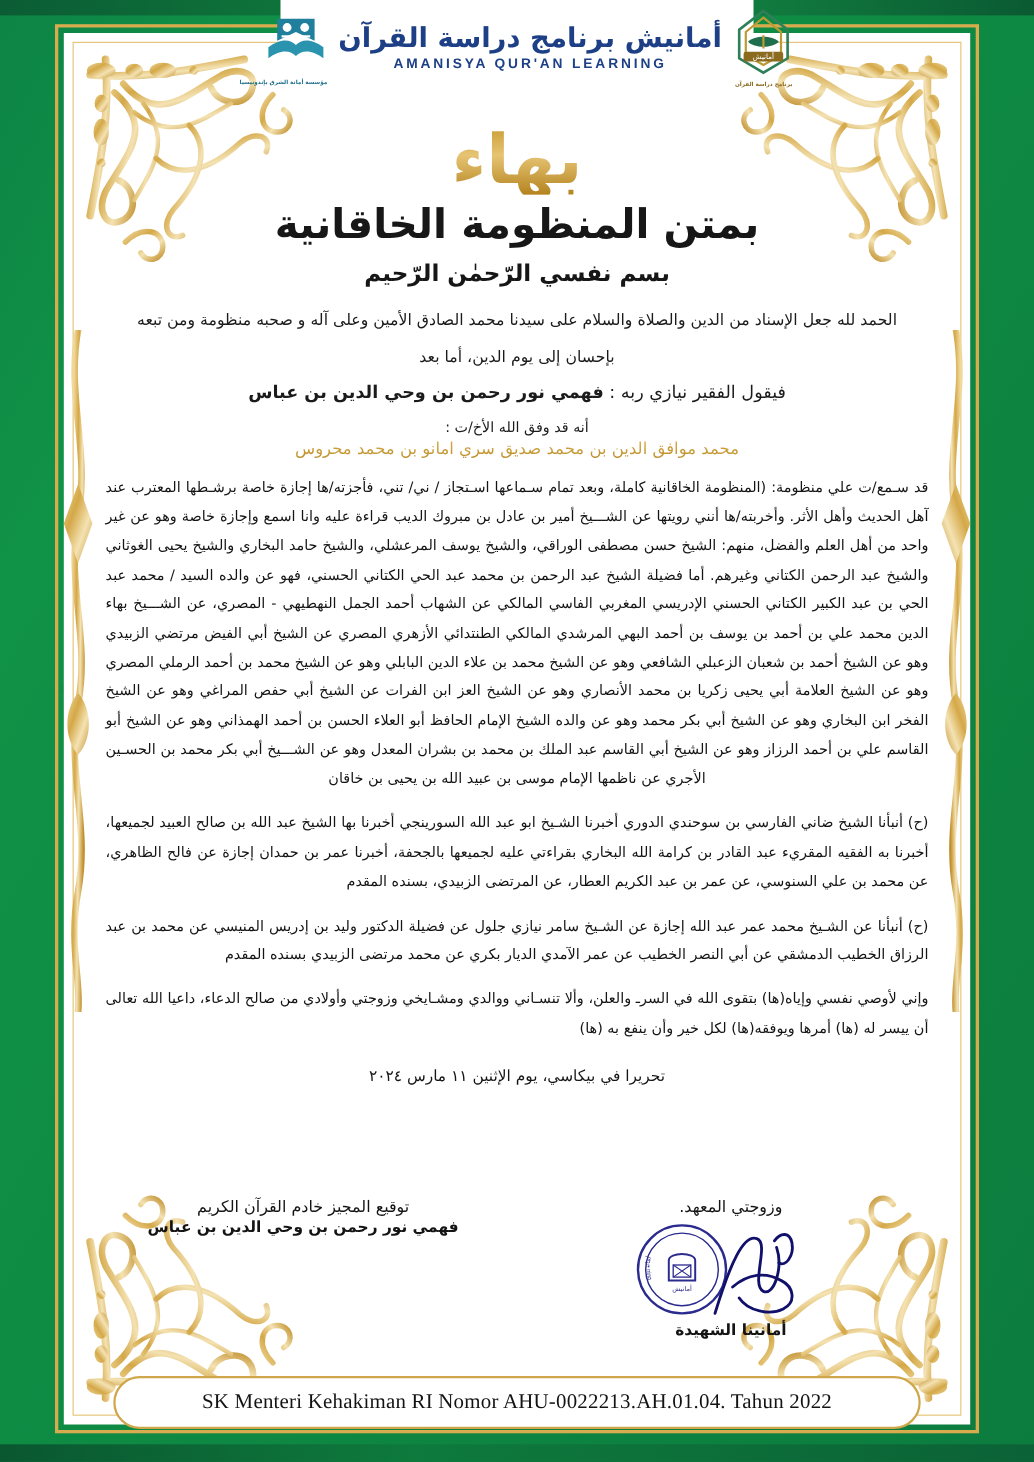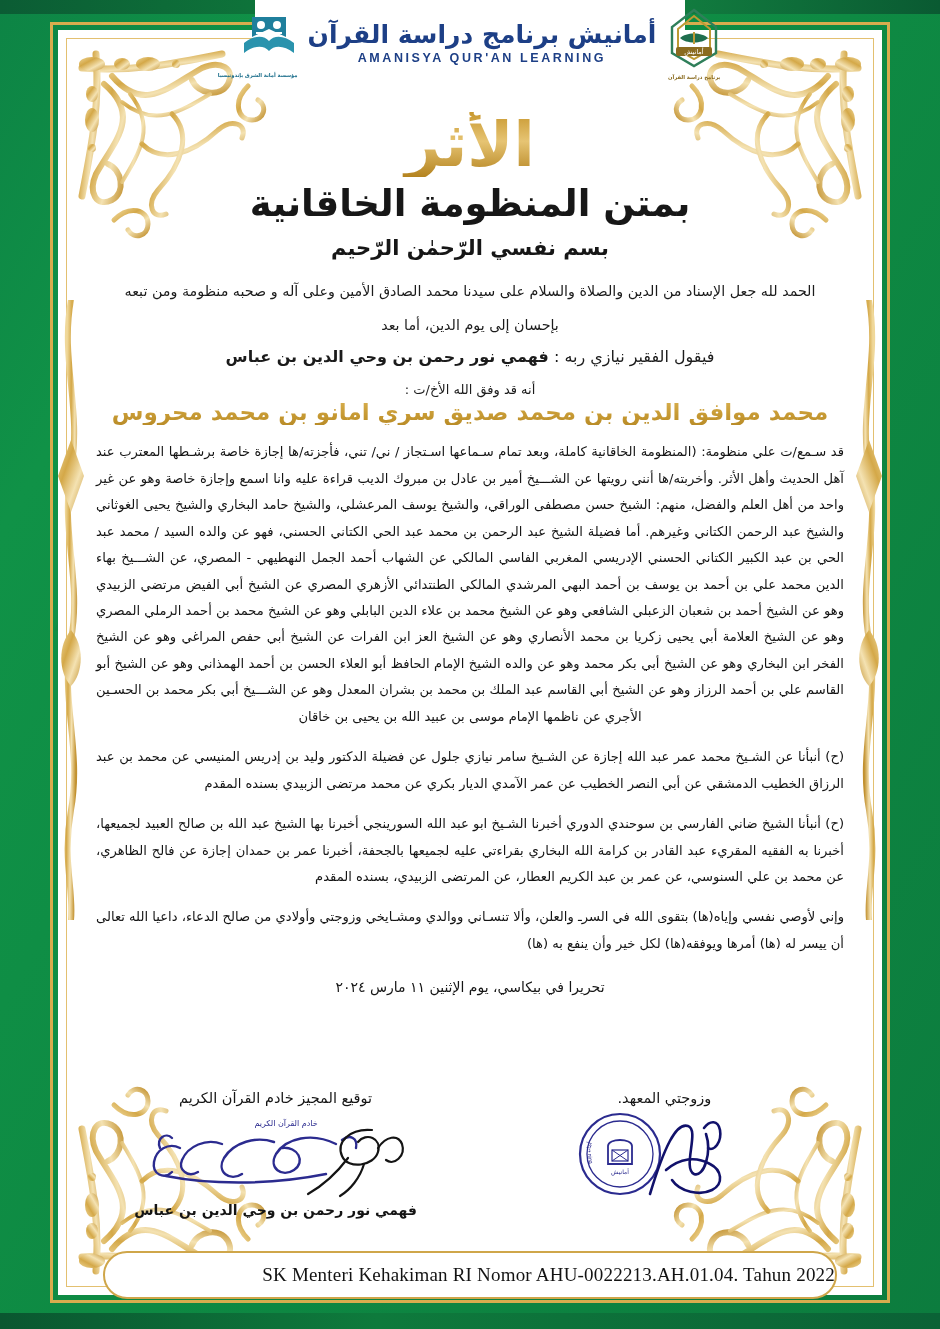--- a/index.html
+++ b/index.html
@@ -117,21 +117,21 @@
     font-size:14.3px;line-height:1.95;color:#1b1b1b;margin:0 12px 6px 12px;
   }
   .fayaqul{
     font-size:16px;color:#1b1b1b;margin:8px 0 16px 0;
   }
   .fayaqul b{font-weight:700;}
   .waffaq{
     font-size:13px;color:#1b1b1b;margin:4px 0 2px 0;
   }
   .recipient{
-    font-size:23px;font-weight:700;margin:2px 0 14px 0;
+    font-size:15px;font-weight:400;margin:2px 0 14px 0;
     color:#c9a23f;
     background:linear-gradient(180deg,#d9b152 0%,#c79a33 60%,#b98c28 100%);
     -webkit-background-clip:text;background-clip:text;
     -webkit-text-fill-color:transparent;
   }
   .body-para{
     font-size:13.1px;line-height:2.02;color:#141414;
     text-align:justify;text-align-last:center;
     margin:0 0 14px 0;
   }
@@ -152,21 +152,21 @@
   .sig-art{height:92px;position:relative;display:flex;align-items:center;justify-content:center;}
 
   
   .footer-pill{
     position:absolute;left:50%;bottom:30px;transform:translateX(-50%);
     width:730px;height:44px;
     background:#ffffff;
     border:2.5px solid #cfa64a;
     border-radius:26px;
     z-index:7;
-    display:flex;align-items:center;justify-content:flex-start;
+    display:flex;align-items:center;justify-content:center;
   }
   .footer-text{
     direction:ltr;
     font-family:"Liberation Serif","DejaVu Serif",serif;
     font-size:19px;color:#131313;letter-spacing:.2px;white-space:nowrap;
   }
 
   
   .watermark{
     position:absolute;left:0;right:0;top:520px;
@@ -357,37 +357,37 @@
         <circle cx="21" cy="16" r="4" fill="#ffffff"></circle>
         <circle cx="37" cy="16" r="4" fill="#ffffff"></circle>
         <path d="M16 24 L42 24" stroke="#ffffff" stroke-width="2"></path>
       </svg>
       <div class="logo-caption blue">مؤسسة أمانة الشرق بإندونيسيا</div>
     </div>
   </div>
 
   <div class="content">
 
-    <h1 class="title-main">الأثر</h1>
+    <h1 class="title-main">بهاء</h1>
     <h2 class="title-sub">بمتن المنظومة الخاقانية</h2>
     <div class="basmala">بسم نفسي الرّحمٰن الرّحيم</div>
 
     <p class="hamd">الحمد لله جعل الإسناد من الدين والصلاة والسلام على سيدنا محمد الصادق الأمين وعلى آله و صحبه منظومة ومن تبعه</p>
     <p class="hamd">بإحسان إلى يوم الدين، أما بعد</p>
 
     <div class="fayaqul">
       <span>فيقول الفقير نيازي ربه : </span><b>فهمي نور رحمن بن وحي الدين بن عباس</b>
     </div>
 
     <div class="waffaq">أنه قد وفق الله الأخ/ت :</div>
     <div class="recipient">محمد موافق الدين بن محمد صديق سري امانو بن محمد محروس</div>
 
     <p class="body-para">قد سـمع/ت علي منظومة: (المنظومة الخاقانية كاملة، وبعد تمام سـماعها اسـتجاز / ني/ تني، فأجزته/ها إجازة خاصة برشـطها المعترب عند آهل الحديث وأهل الأثر. وأخربته/ها أنني رويتها عن الشـــيخ أمير بن عادل بن مبروك الديب قراءة عليه وانا اسمع وإجازة خاصة وهو عن غير واحد من أهل العلم والفضل، منهم: الشيخ حسن مصطفى الوراقي، والشيخ يوسف المرعشلي، والشيخ حامد البخاري والشيخ يحيى الغوثاني والشيخ عبد الرحمن الكتاني وغيرهم. أما فضيلة الشيخ عبد الرحمن بن محمد عبد الحي الكتاني الحسني، فهو عن والده السيد / محمد عبد الحي بن عبد الكبير الكتاني الحسني الإدريسي المغربي الفاسي المالكي عن الشهاب أحمد الجمل النهطيهي - المصري، عن الشـــيخ بهاء الدين محمد علي بن أحمد بن يوسف بن أحمد البهي المرشدي المالكي الطنتدائي الأزهري المصري عن الشيخ أبي الفيض مرتضي الزبيدي وهو عن الشيخ أحمد بن شعبان الزعبلي الشافعي وهو عن الشيخ محمد بن علاء الدين البابلي وهو عن الشيخ محمد بن أحمد الرملي المصري وهو عن الشيخ العلامة أبي يحيى زكريا بن محمد الأنصاري وهو عن الشيخ العز ابن الفرات عن الشيخ أبي حفص المراغي وهو عن الشيخ الفخر ابن البخاري وهو عن الشيخ أبي بكر محمد وهو عن والده الشيخ الإمام الحافظ أبو العلاء الحسن بن أحمد الهمذاني وهو عن الشيخ أبو القاسم علي بن أحمد الرزاز وهو عن الشيخ أبي القاسم عبد الملك بن محمد بن بشران المعدل وهو عن الشـــيخ أبي بكر محمد بن الحسـين الأجري عن ناظمها الإمام موسى بن عبيد الله بن يحيى بن خاقان</p>
+    <p class="body-para block">(ح) أنبأنا الشيخ ضاني الفارسي بن سوحندي الدوري أخبرنا الشـيخ ابو عبد الله السورينجي أخبرنا بها الشيخ عبد الله بن صالح العبيد لجميعها، أخبرنا به الفقيه المقريء عبد القادر بن كرامة الله البخاري بقراءتي عليه لجميعها بالجحفة، أخبرنا عمر بن حمدان إجازة عن فالح الظاهري، عن محمد بن علي السنوسي، عن عمر بن عبد الكريم العطار، عن المرتضى الزبيدي، بسنده المقدم</p>
     <p class="body-para block">(ح) أنبأنا عن الشـيخ محمد عمر عبد الله إجازة عن الشـيخ سامر نيازي جلول عن فضيلة الدكتور وليد بن إدريس المنيسي عن محمد بن عبد الرزاق الخطيب الدمشقي عن أبي النصر الخطيب عن عمر الآمدي الديار بكري عن محمد مرتضى الزبيدي بسنده المقدم</p>
-    <p class="body-para block">(ح) أنبأنا الشيخ ضاني الفارسي بن سوحندي الدوري أخبرنا الشـيخ ابو عبد الله السورينجي أخبرنا بها الشيخ عبد الله بن صالح العبيد لجميعها، أخبرنا به الفقيه المقريء عبد القادر بن كرامة الله البخاري بقراءتي عليه لجميعها بالجحفة، أخبرنا عمر بن حمدان إجازة عن فالح الظاهري، عن محمد بن علي السنوسي، عن عمر بن عبد الكريم العطار، عن المرتضى الزبيدي، بسنده المقدم</p>
     <p class="body-para block">وإني لأوصي نفسي وإياه(ها) بتقوى الله في السرـ والعلن، وألا تنسـاني ووالدي ومشـايخي وزوجتي وأولادي من صالح الدعاء، داعيا الله تعالى أن ييسر له (ها) أمرها ويوفقه(ها) لكل خير وأن ينفع به (ها)</p>
 
     <div class="date-line">تحريرا في بيكاسي، يوم الإثنين ١١ مارس ٢٠٢٤</div>
   </div>
 
   <div class="sig-row">
 
     <div class="sig-col">
       <div class="sig-title">وزوجتي المعهد.</div>
       <div class="sig-art">
@@ -408,44 +408,25 @@
               <textPath href="#arcBot" startOffset="10%">Amanisya Qur'an Learning</textPath>
             </text>
           </g>
           <g fill="none" stroke="#11116b" stroke-width="2.6" stroke-linecap="round">
             <path d="M96 86 C110 40 122 14 134 18 C146 22 128 60 140 66 C150 70 158 44 152 26"></path>
             <path d="M112 62 C126 50 142 48 156 56 C168 62 170 76 158 82 C146 88 126 84 118 72"></path>
             <path d="M150 20 C156 12 164 12 166 22 C168 34 160 44 154 40"></path>
           </g>
         </svg>
       </div>
+      <div class="sig-name">أمانينا الشهيدة</div>
     </div>
 
     <div class="sig-col">
       <div class="sig-title">توقيع المجيز خادم القرآن الكريم</div>
-      <div class="sig-art">
-        <svg width="280" height="92" viewBox="0 0 280 92">
-          <text x="150" y="18" font-size="8" fill="#2b2b8f" text-anchor="middle" font-family="DejaVu Sans">خادم القرآن الكريم</text>
-          <g fill="none" stroke="#2b2b8f" stroke-width="2.4" stroke-linecap="round">
-            <path d="M200 36 C176 24 150 30 140 46 C132 60 146 70 158 62 C170 54 162 38 146 40"></path>
-            <path d="M138 34 C120 28 98 34 88 50 C80 64 94 74 106 66"></path>
-            <path d="M86 36 C70 30 52 38 46 52 C42 62 52 70 62 64"></path>
-            <path d="M44 40 C32 34 20 42 18 54 C16 66 28 72 36 64"></path>
-            <path d="M24 40 C20 30 30 24 36 30"></path>
-            <path d="M206 32 C214 26 222 30 220 40"></path>
-            <path d="M30 68 C70 76 130 78 190 66"></path>
-          </g>
-          <g fill="none" stroke="#141414" stroke-width="2.2" stroke-linecap="round">
-            <path d="M236 22 C214 20 200 34 206 48 C212 62 238 58 242 44 C246 30 230 24 222 34"></path>
-            <path d="M242 40 C250 28 262 26 266 36 C270 48 258 58 250 52"></path>
-            <path d="M212 50 C200 66 186 78 172 86"></path>
-            <path d="M228 56 C224 70 214 82 204 88"></path>
-          </g>
-        </svg>
-      </div>
       <div class="sig-name">فهمي نور رحمن بن وحي الدين بن عباس</div>
     </div>
   </div>
 
   <div class="footer-pill">
     <div class="footer-text">SK Menteri Kehakiman RI Nomor AHU-0022213.AH.01.04. Tahun 2022</div>
   </div>
 
 </div>
 

